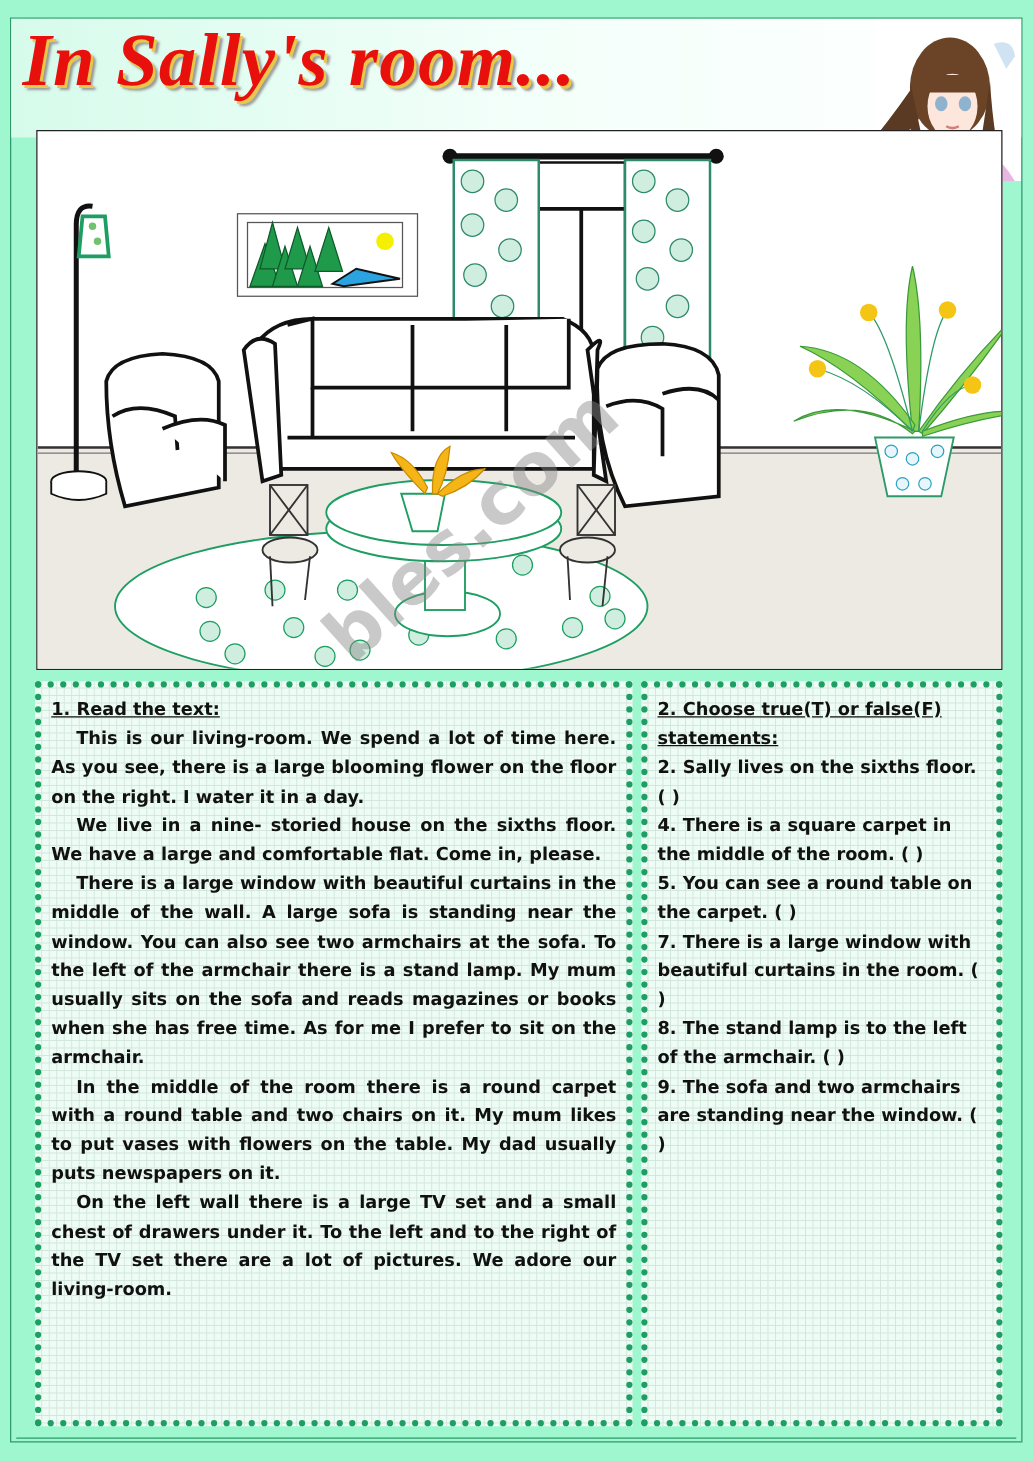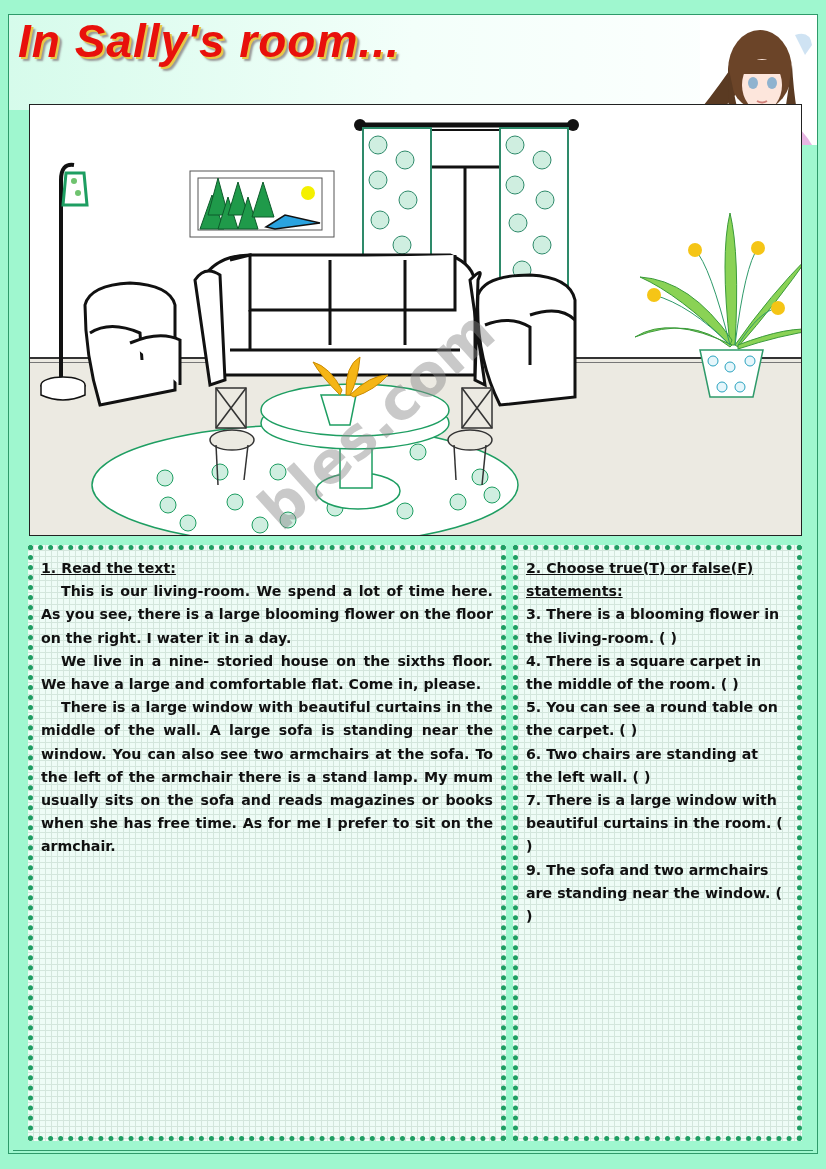--- a/index.html
+++ b/index.html
@@ -11,22 +11,22 @@
     border: 1px solid #2e9a6a;
     background: #9ff7cf;
   }
   .header-band {
     position: absolute; left: 9px; top: 15px; width: 808px; height: 95px;
     background: linear-gradient(90deg, #d6fbeb 0%, #f3fffa 50%, #ffffff 100%);
   }
 
   .title {
     position: absolute; left: 18px; top: 18px;
-    font-family: Liberation Sans, sans-serif; font-style: italic; font-weight: bold;
-    font-size: 46px; color: #e8100c; letter-spacing: 1px;
+    font-family: Liberation Serif, serif; font-style: italic; font-weight: bold;
+    font-size: 60px; color: #e8100c; letter-spacing: 1px;
     text-shadow: 2px 2px 0 #e7c84a, 4px 4px 2px #999;
     line-height: 1;
   }
 
   .girl {
     position: absolute; left: 700px; top: 15px; width: 117px; height: 130px;
     overflow: hidden;
   }
 
   
@@ -258,28 +258,30 @@
     <text x="360" y="330" transform="rotate(-42 360 330)" font-family="DejaVu Sans, sans-serif" font-weight="bold" font-size="58" fill="#888" opacity="0.45" text-anchor="middle">bles.com</text>
   </svg>
 </div>
 
 <div class="panel panel-left">
   <div class="panel-content">
     <span class="heading">1. Read the text:</span>
     <span class="para">This is our living-room. We spend a lot of time here. As you see, there is a large blooming flower on the floor on the right. I water it in a day.</span>
     <span class="para">We live in a nine- storied house on the sixths floor. We have a large and comfortable flat. Come in, please.</span>
     <span class="para">There is a large window with beautiful curtains in the middle of the wall. A large sofa is standing near the window. You can also see two armchairs at the sofa. To the left of the armchair there is a stand lamp. My mum usually sits on the sofa and reads magazines or books when she has free time. As for me I prefer to sit on the armchair.</span>
+    <span class="para">In the middle of the room there is a round carpet with a round table and two chairs on it. My mum likes to put vases with flowers on the table. My dad usually puts newspapers on it.</span>
+    <span class="para">On the left wall there is a large TV set and a small chest of drawers under it. To the left and to the right of the TV set there are a lot of pictures. We adore our living-room.</span>
   </div>
 </div>
 
 <div class="panel panel-right">
   <div class="panel-content">
     <span class="heading">2. Choose true(T) or false(F) statements:</span>
-    <span class="stmt">3. There is a blooming flower in the living-room. (   )</span>
+    <span class="stmt">2. Sally lives on the sixths floor. (   )</span>
     <span class="stmt">4. There is a square carpet in the middle of the room. (    )</span>
     <span class="stmt">5. You can see a round table on the carpet. (    )</span>
-    <span class="stmt">6. Two chairs are standing at the left wall. (    )</span>
     <span class="stmt">7. There is a large window with beautiful curtains in the room. (    )</span>
+    <span class="stmt">8. The stand lamp is to the left of the armchair. (    )</span>
     <span class="stmt">9. The sofa and two armchairs are standing near the window. (    )</span>
   </div>
 </div>
 
 <div class="bottom-line"></div>
 
 </body></html>

